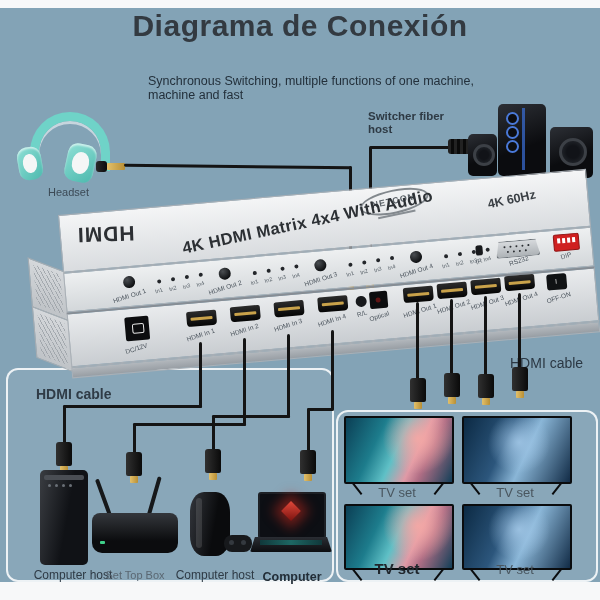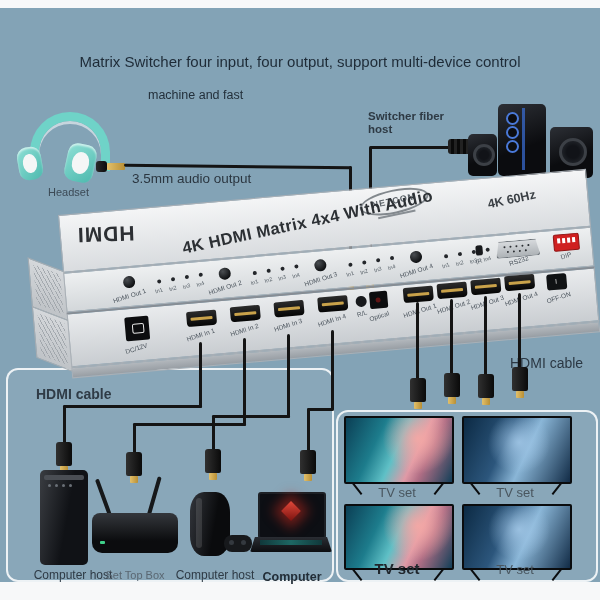--- a/index.html
+++ b/index.html
@@ -99,42 +99,42 @@
   .spk{background:linear-gradient(160deg,#2c2f35,#0b0c0f 60%);border-radius:5px;}
   .knob{position:absolute;width:9px;height:9px;border:2px solid #4a79d8;border-radius:50%;background:#0c0d10;}
   .drv{position:absolute;border-radius:50%;border:3px solid #3c4046;background:radial-gradient(circle,#111318 40%,#2a2e34);}
 </style>
 </head>
 <body>
 
 <div id="stage">
   <div id="bluebg"></div>
 
-  <div class="abs subtitle">Matrix Switcher four input, four output, support multi-device control</div>
+  <div class="abs title">Diagrama de Conexión</div>
+  <div class="abs descline" style="top:74px;">Synchronous Switching, multiple functions of one machine,</div>
   <div class="abs descline" style="top:88px;">machine and fast</div>
 
   <div class="abs card" style="left:6px;top:368px;width:324px;height:210px;"></div>
   <div class="abs card" style="left:336px;top:410px;width:258px;height:168px;"></div>
 
   <div class="abs hs-band"></div>
   <div class="abs hs-cup" style="left:18px;top:147px;width:24px;height:33px;transform:rotate(-10deg);">
       <span class="hs-pad"></span>
     </div>
   <div class="abs hs-cup" style="left:66px;top:144px;width:29px;height:38px;transform:rotate(12deg);">
       <span class="hs-pad"></span>
     </div>
   <div class="abs lbl" style="left:48px;top:186px;font-size:11px;">Headset</div>
 
   <div class="abs plug-body" style="left:96px;top:161px;width:11px;height:11px;"></div>
   <div class="abs gold" style="left:107px;top:163px;width:18px;height:7px;"></div>
   <div class="abs cab" style="left:124px;top:165px;width:228px;height:3px;transform:rotate(.6deg);"></div>
   <div class="abs cab" style="left:349px;top:166px;width:3px;height:94px;"></div>
   <div class="abs plug-body" style="left:344px;top:258px;width:13px;height:15px;"></div>
   <div class="abs gold" style="left:347px;top:273px;width:7px;height:34px;"></div>
-  <div class="abs lbl" style="left:132px;top:171px;font-size:13.5px;color:#2b3640;">3.5mm audio output</div>
 
   <div class="abs lbl" style="left:368px;top:110px;font-size:11.5px;font-weight:bold;color:#2e3a44;">Switcher fiber</div>
   <div class="abs lbl" style="left:368px;top:123px;font-size:11.5px;font-weight:bold;color:#2e3a44;">host</div>
   <div class="abs cab" style="left:370px;top:146px;width:82px;height:3px;"></div>
   <div class="abs cab" style="left:369px;top:146px;width:3px;height:110px;"></div>
   <div class="abs plug-body" style="left:448px;top:139px;width:28px;height:15px;background:repeating-linear-gradient(90deg,#222 0 3px,#0a0a0a 3px 6px);"></div>
   <div class="abs gold" style="left:476px;top:142px;width:9px;height:9px;"></div>
   <div class="abs plug-body" style="left:364px;top:252px;width:12px;height:26px;"></div>
   <div class="abs gold" style="left:366px;top:278px;width:8px;height:20px;"></div>
 

